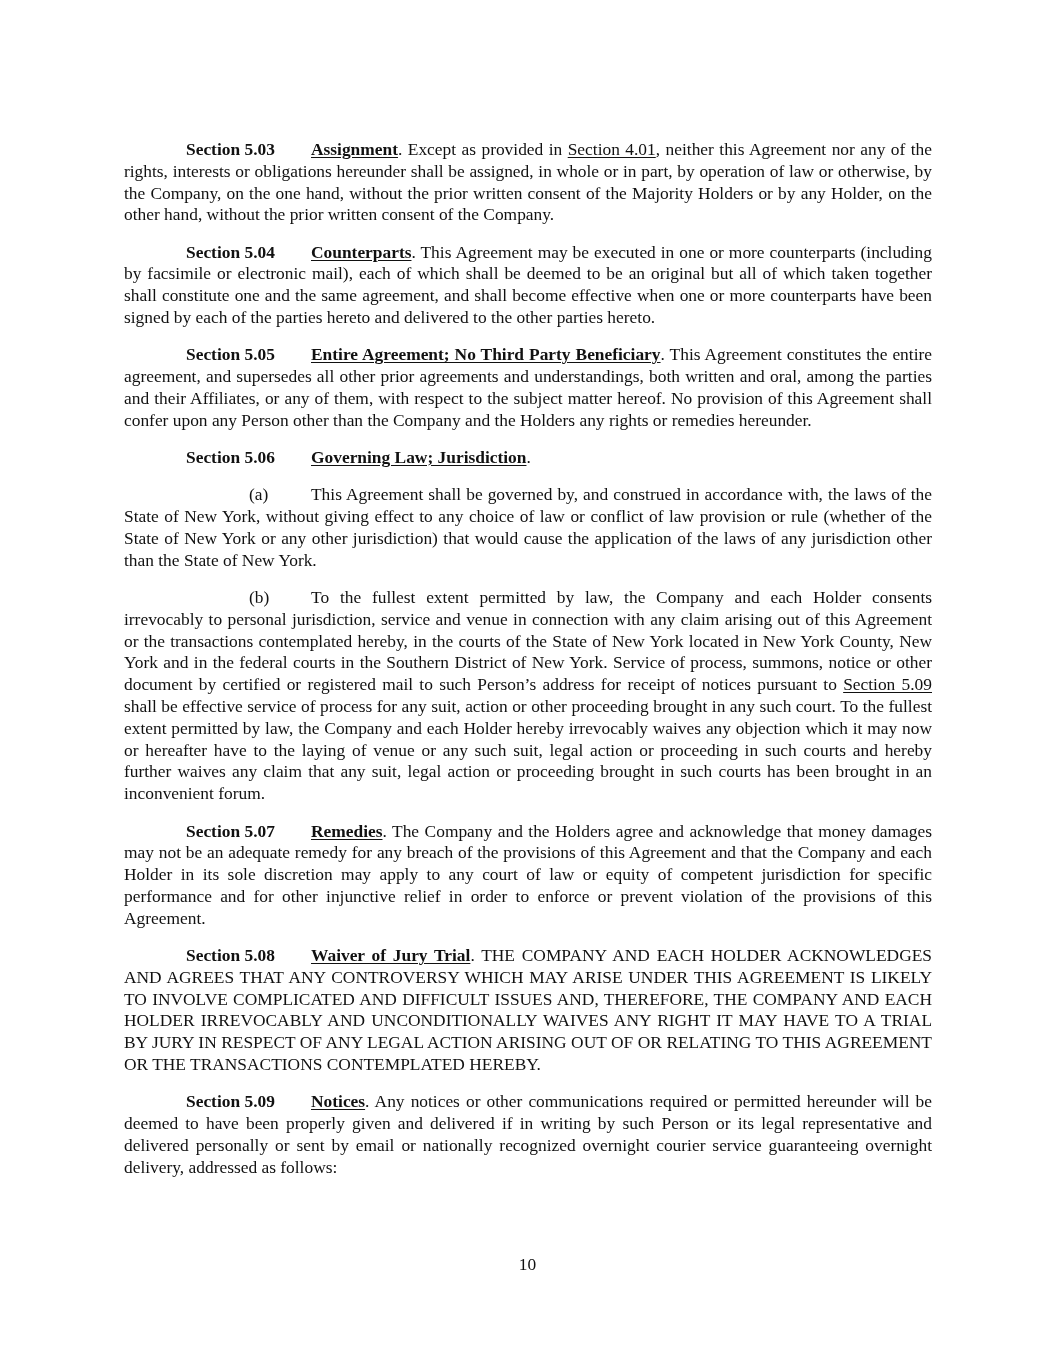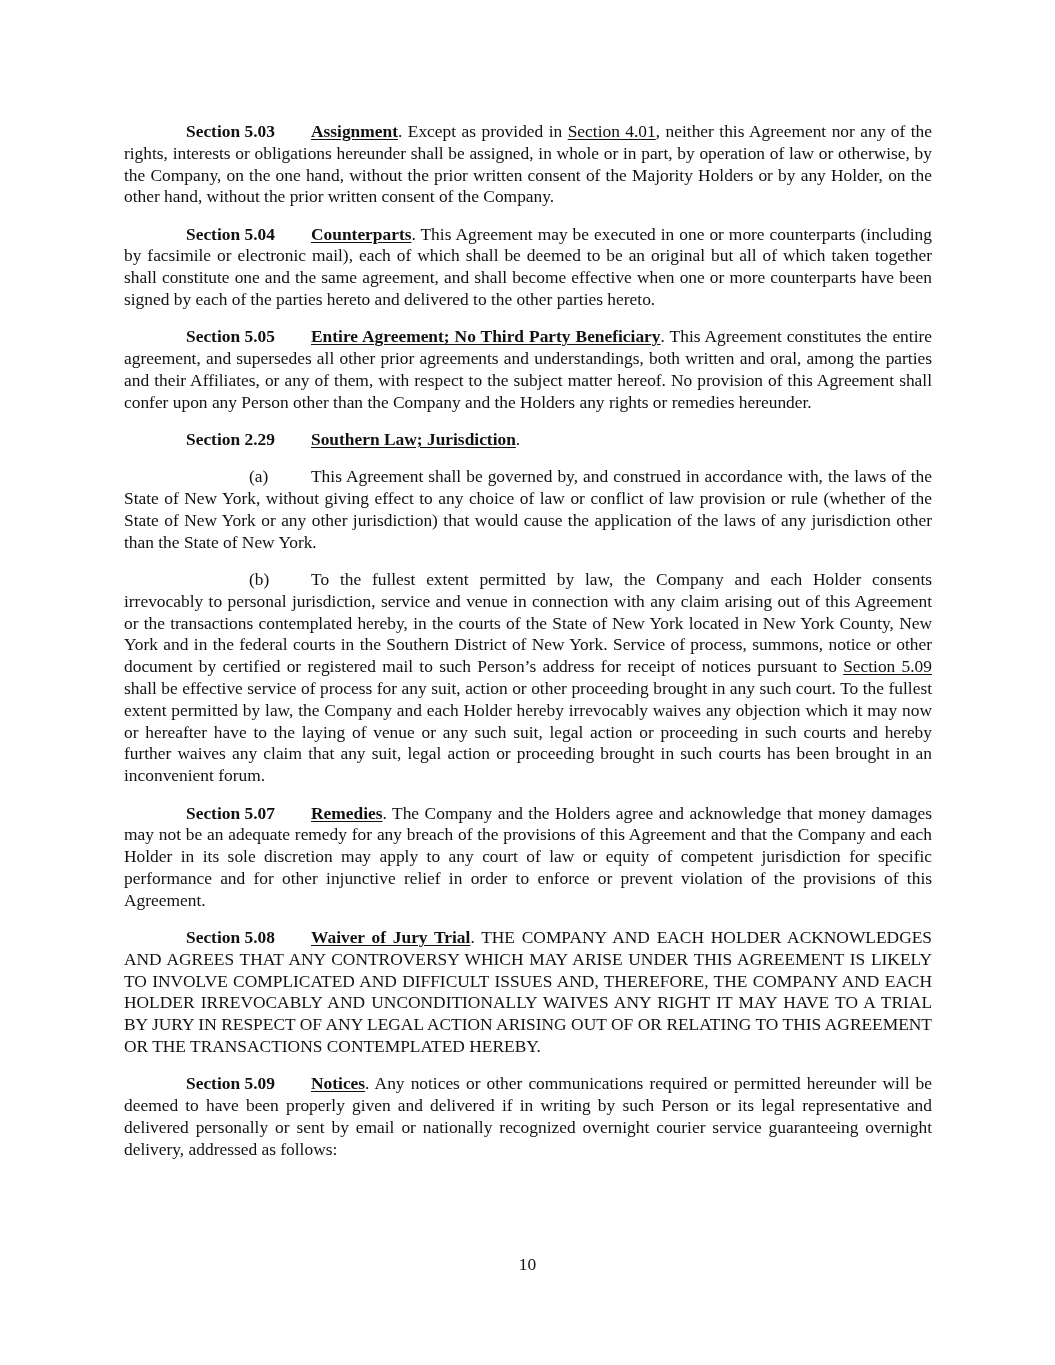--- a/index.html
+++ b/index.html
@@ -11,21 +11,21 @@
       width: 1055px;
       height: 1365px;
       position: relative;
       overflow: hidden;
       font-family: "Liberation Serif", "DejaVu Serif", serif;
       color: #111111;
     }
     .page {
       position: absolute;
       left: 124px;
-      top: 121px;
+      top: 139px;
       width: 808px;
       font-size: 17.4px;
       line-height: 21.8px;
     }
     .para {
       margin: 0 0 15.5px 0;
       text-align: justify;
       text-indent: 62px;
     }
     .sec-num {
@@ -69,21 +69,21 @@
 <body>
 
 <div class="page">
 
   <p class="para"><span class="sec-num">Section 5.03</span><span class="sec-title">Assignment</span><span>. Except as provided in </span><span class="xref">Section 4.01</span><span>, neither this Agreement nor any of the rights, interests or obligations hereunder shall be assigned, in whole or in part, by operation of law or otherwise, by the Company, on the one hand, without the prior written consent of the Majority Holders or by any Holder, on the other hand, without the prior written consent of the Company.</span></p>
 
   <p class="para"><span class="sec-num">Section 5.04</span><span class="sec-title">Counterparts</span><span>. This Agreement may be executed in one or more counterparts (including by facsimile or electronic mail), each of which shall be deemed to be an original but all of which taken together shall constitute one and the same agreement, and shall become effective when one or more counterparts have been signed by each of the parties hereto and delivered to the other parties hereto.</span></p>
 
   <p class="para"><span class="sec-num">Section 5.05</span><span class="sec-title">Entire Agreement; No Third Party Beneficiary</span><span>. This Agreement constitutes the entire agreement, and supersedes all other prior agreements and understandings, both written and oral, among the parties and their Affiliates, or any of them, with respect to the subject matter hereof. No provision of this Agreement shall confer upon any Person other than the Company and the Holders any rights or remedies hereunder.</span></p>
 
-  <p class="para"><span class="sec-num">Section 2.29</span><span class="sec-title">Southern Law; Jurisdiction</span><span>.</span></p>
+  <p class="para"><span class="sec-num">Section 5.06</span><span class="sec-title">Governing Law; Jurisdiction</span><span>.</span></p>
 
   <p class="para sub"><span class="sub-label">(a)</span><span>This Agreement shall be governed by, and construed in accordance with, the laws of the State of New York, without giving effect to any choice of law or conflict of law provision or rule (whether of the State of New York or any other jurisdiction) that would cause the application of the laws of any jurisdiction other than the State of New York.</span></p>
 
   <p class="para sub"><span class="sub-label">(b)</span><span>To the fullest extent permitted by law, the Company and each Holder consents irrevocably to personal jurisdiction, service and venue in connection with any claim arising out of this Agreement or the transactions contemplated hereby, in the courts of the State of New York located in New York County, New York and in the federal courts in the Southern District of New York. Service of process, summons, notice or other document by certified or registered mail to such Person’s address for receipt of notices pursuant to </span><span class="xref">Section 5.09</span><span> shall be effective service of process for any suit, action or other proceeding brought in any such court. To the fullest extent permitted by law, the Company and each Holder hereby irrevocably waives any objection which it may now or hereafter have to the laying of venue or any such suit, legal action or proceeding in such courts and hereby further waives any claim that any suit, legal action or proceeding brought in such courts has been brought in an inconvenient forum.</span></p>
 
   <p class="para"><span class="sec-num">Section 5.07</span><span class="sec-title">Remedies</span><span>. The Company and the Holders agree and acknowledge that money damages may not be an adequate remedy for any breach of the provisions of this Agreement and that the Company and each Holder in its sole discretion may apply to any court of law or equity of competent jurisdiction for specific performance and for other injunctive relief in order to enforce or prevent violation of the provisions of this Agreement.</span></p>
 
   <p class="para caps-para"><span class="sec-num">Section 5.08</span><span class="sec-title">Waiver of Jury Trial</span><span>. THE COMPANY AND EACH HOLDER ACKNOWLEDGES AND AGREES THAT ANY CONTROVERSY WHICH MAY ARISE UNDER THIS AGREEMENT IS LIKELY TO INVOLVE COMPLICATED AND DIFFICULT ISSUES AND, THEREFORE, THE COMPANY AND EACH HOLDER IRREVOCABLY AND UNCONDITIONALLY WAIVES ANY RIGHT IT MAY HAVE TO A TRIAL BY JURY IN RESPECT OF ANY LEGAL ACTION ARISING OUT OF OR RELATING TO THIS AGREEMENT OR THE TRANSACTIONS CONTEMPLATED HEREBY.</span></p>
 
   <p class="para"><span class="sec-num">Section 5.09</span><span class="sec-title">Notices</span><span>. Any notices or other communications required or permitted hereunder will be deemed to have been properly given and delivered if in writing by such Person or its legal representative and delivered personally or sent by email or nationally recognized overnight courier service guaranteeing overnight delivery, addressed as follows:</span></p>

